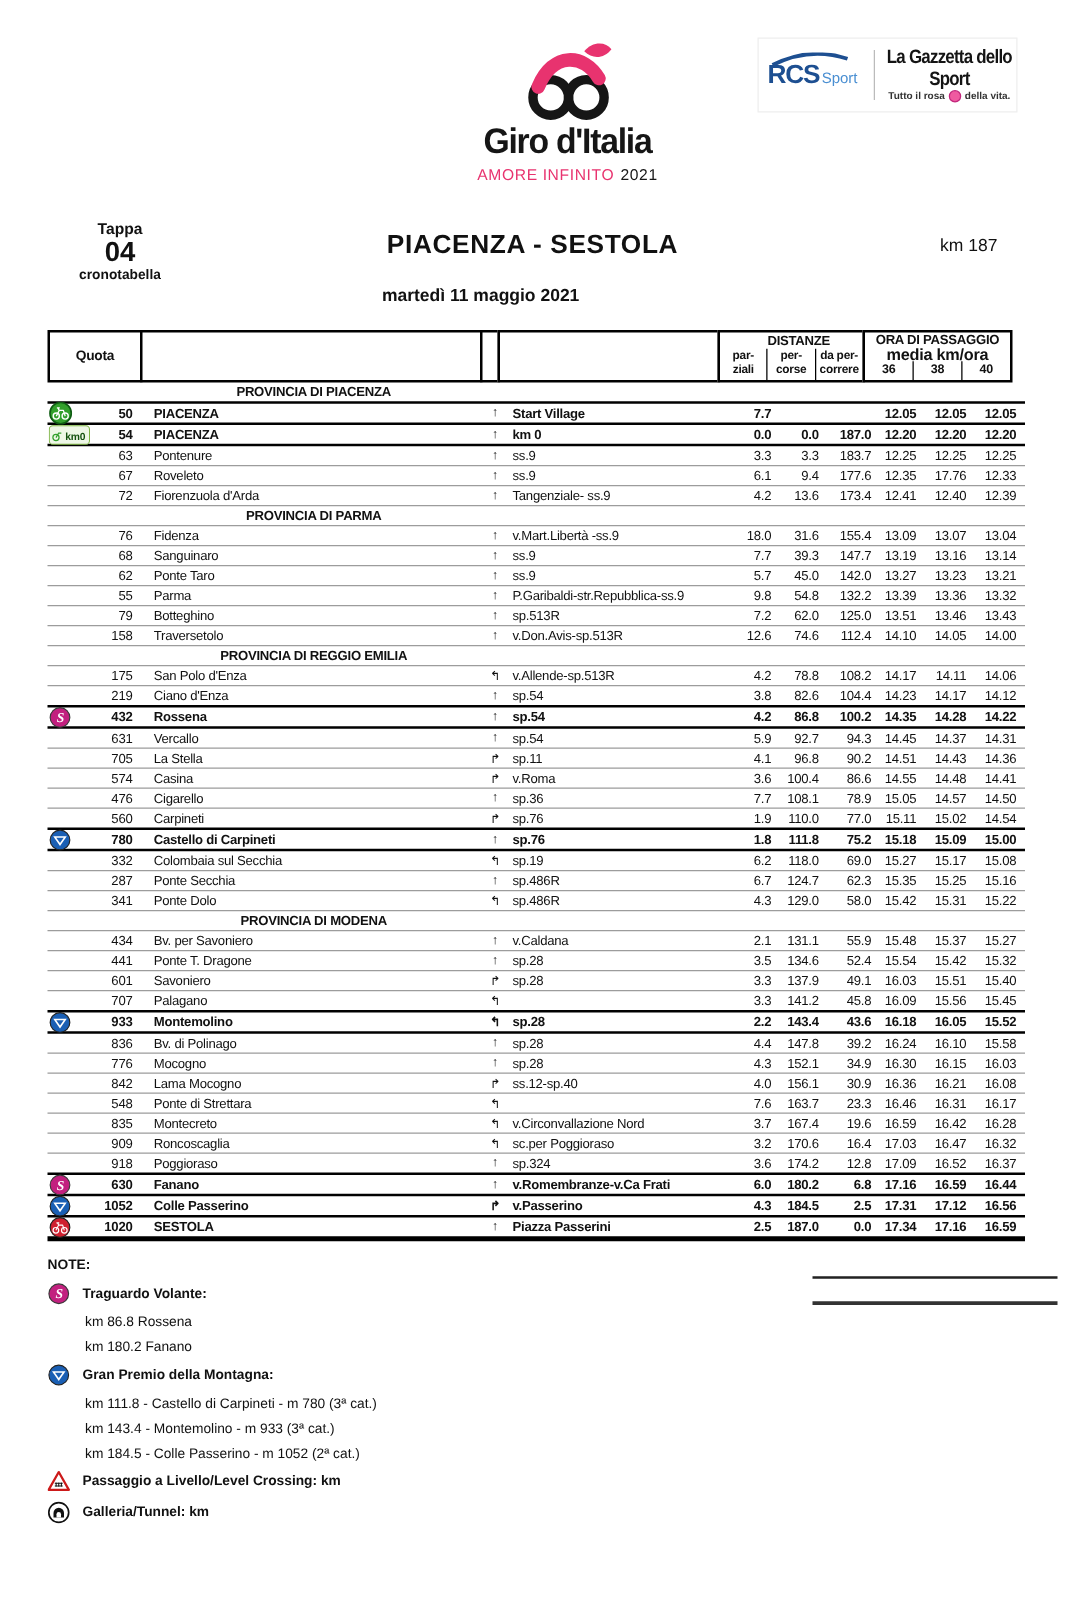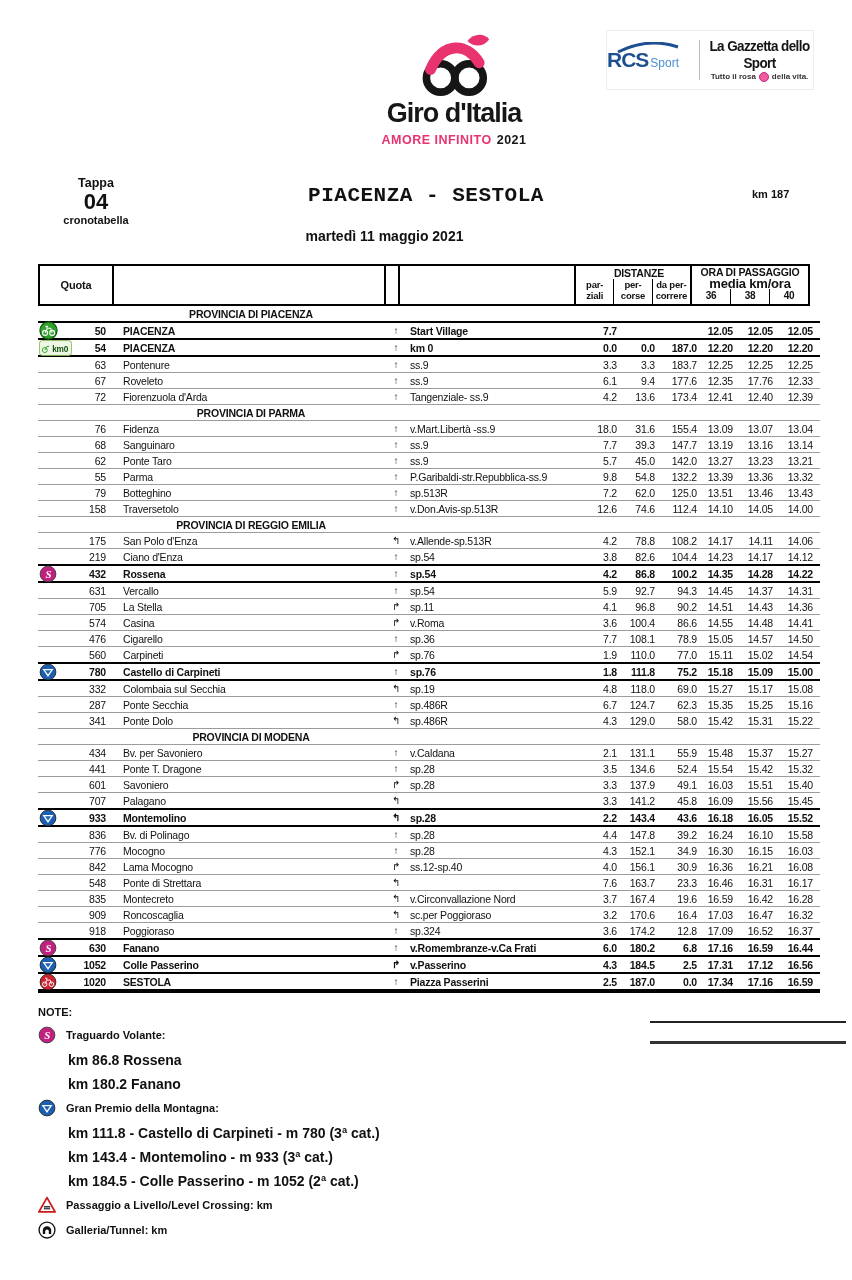--- a/index.html
+++ b/index.html
@@ -3,43 +3,43 @@
 <meta charset="utf-8">
 <style>
   html,body{margin:0;padding:0;background:#fff;}
   .page{position:relative;width:852px;height:1280px;background:#fff;overflow:hidden;
         font-family:"Liberation Sans",sans-serif;color:#111;}
 
   
   .giro-brand{position:absolute;top:26px;left:346px;width:160px;text-align:center;margin-left:28px;}
   .giro-mark{display:block;margin:0 auto;}
   .giro-title{font-size:27px;font-weight:700;letter-spacing:-1px;color:#161616;line-height:1;margin-top:2px;transform:scaleY(1.05);}
-  .giro-tag{margin-top:6px;font-size:12.5px;font-weight:700;letter-spacing:.5px;}
+  .giro-tag{margin-top:6px;font-size:12.5px;font-weight:400;letter-spacing:.5px;}
   .giro-tag .amore{color:#e8336f;}
   .giro-tag .year{color:#161616;margin-left:5px;}
 
   .sponsor{position:absolute;top:30px;left:606px;width:206px;height:58px;background:#fff;
            display:flex;align-items:center;border:1px solid #eee;}
-  .rcs{position:relative;width:86px;text-align:left;}
+  .rcs{position:relative;width:86px;text-align:center;}
   .rcs-swoosh{position:absolute;top:-6px;left:8px;}
   .rcs-text{font-size:21px;font-weight:700;color:#1d4f91;letter-spacing:-1px;}
   .rcs-sport{font-size:12px;color:#4a8fd2;margin-left:2px;}
   .sp-div{width:1px;height:40px;background:#bbb;margin:0 6px;}
   .gaz{flex:1;text-align:center;}
   .gaz-name{font-size:13.5px;font-weight:700;letter-spacing:-0.6px;color:#141414;transform:scaleY(1.15);}
   .gaz-tag{font-size:8px;font-weight:700;color:#333;margin-top:3px;display:flex;align-items:center;justify-content:center;gap:3px;}
   .gaz-dot{display:inline-block;width:8px;height:8px;border-radius:50%;background:#ef5aa0;border:1px solid #c2267c;}
 
   
   .tappa-block{position:absolute;top:176px;left:52px;width:88px;text-align:center;}
   .tappa-label{font-size:12.5px;font-weight:700;}
   .tappa-number{font-size:22px;font-weight:700;line-height:1.1;}
   .tappa-type{font-size:11px;font-weight:700;}
-  .stage-title{position:absolute;top:184px;left:0;width:852px;text-align:center;font-size:21px;font-weight:700;letter-spacing:.5px;font-family:Liberation Mono, monospace;}
-  .stage-km{position:absolute;top:188px;left:752px;font-size:11px;font-weight:700;}
+  .stage-title{position:absolute;top:184px;left:0;width:852px;text-align:center;font-size:21px;font-weight:700;letter-spacing:.5px;}
+  .stage-km{position:absolute;top:188px;left:752px;font-size:14px;font-weight:400;}
   .stage-date{position:absolute;top:228px;left:0;width:769px;text-align:center;font-size:14px;font-weight:700;}
 
   
   .rtable{position:absolute;top:264px;left:38px;width:782px;letter-spacing:-0.2px;}
   .thead{display:flex;height:42px;font-weight:700;}
   .hbox{box-sizing:border-box;border:2px solid #000;background:#fff;}
   .hbox+.hbox{margin-left:-2px;}
   .quota-box{width:76px;display:flex;align-items:center;justify-content:center;font-size:11px;}
   .name-box{width:274px;}
   .arrow-box{width:16px;}
@@ -71,21 +71,21 @@
   .cr{padding-left:6px;white-space:nowrap;}
   .cd{text-align:right;padding-right:3px;}
   .ct{text-align:right;padding-right:7px;}
   .ric{display:block;}
 
   
   .notes{position:absolute;top:1006px;left:38px;width:600px;}
   .notes-label{font-size:11px;font-weight:700;margin-bottom:8px;}
   .note-item{display:flex;align-items:center;gap:10px;margin-top:7px;}
   .note-title{font-size:11px;font-weight:700;}
-  .note-line{font-size:14px;font-weight:700;margin:8px 0 0 30px;}
+  .note-line{font-size:11px;font-weight:400;margin:8px 0 0 30px;}
   .nicon{width:18px;height:18px;flex:0 0 18px;}
 
   .sig-line-1{position:absolute;top:1021px;left:650px;width:196px;border-top:2px solid #222;}
   .sig-line-2{position:absolute;top:1041px;left:650px;width:196px;border-top:3px solid #333;}
 </style>
 </head>
 <body>
 
 <div class="page">
 
@@ -449,21 +449,21 @@
           <span class="ct">15.18</span>
           <span class="ct">15.09</span>
           <span class="ct">15.00</span>
         </div>
         <div class="trow b-light">
           <span class="ci"></span>
           <span class="cq">332</span>
           <span class="cn">Colombaia sul Secchia</span>
           <span class="ca">↰</span>
           <span class="cr">sp.19</span>
-          <span class="cd">4.8</span>
+          <span class="cd">6.2</span>
           <span class="cd">118.0</span>
           <span class="cd">69.0</span>
           <span class="ct">15.27</span>
           <span class="ct">15.17</span>
           <span class="ct">15.08</span>
         </div>
         <div class="trow b-light">
           <span class="ci"></span>
           <span class="cq">287</span>
           <span class="cn">Ponte Secchia</span>

